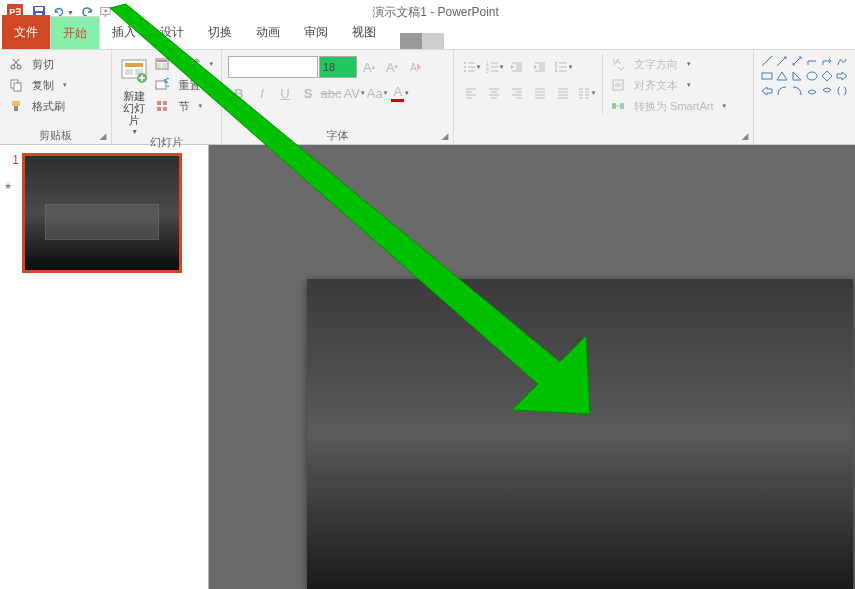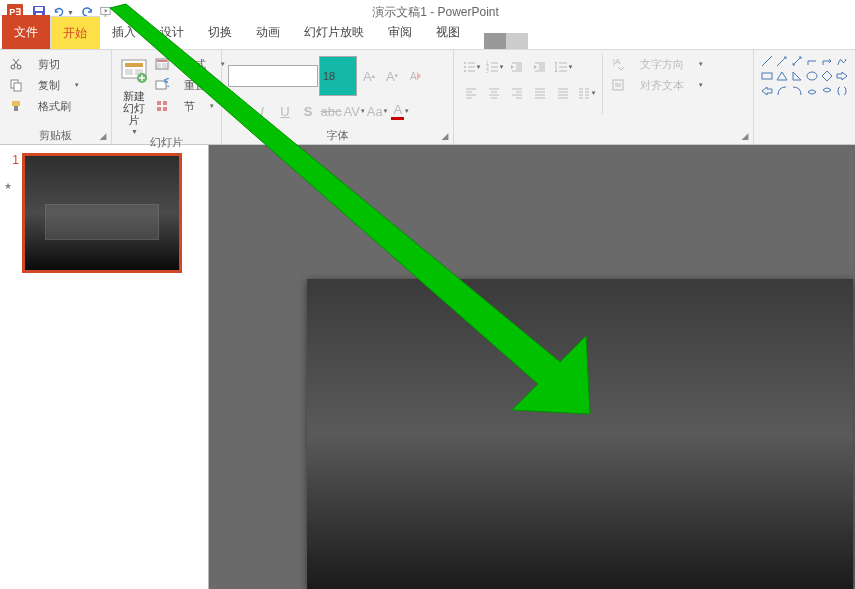--- a/index.html
+++ b/index.html
@@ -9,37 +9,37 @@
 .titlebar{height:24px;background:#fff;display:flex;align-items:center;position:relative;border-bottom:0}
 .qat{display:flex;align-items:center;gap:2px;padding-left:4px}
 .qat-btn{width:22px;height:22px;display:flex;align-items:center;justify-content:center;cursor:default}
 .pp-icon{width:16px;height:16px;background:#d24726;color:#fff;font-size:9px;font-weight:bold;display:flex;align-items:center;justify-content:center;border-radius:1px}
 .title-text{position:absolute;left:16px;right:0;text-align:center;font-size:12px;color:#666;pointer-events:none}
 
 
 .tab-row{height:25px;background:#fff;display:flex;align-items:flex-end;padding-left:2px;gap:0;position:relative}
 .tab{height:34px;padding:0 12px;display:flex;align-items:center;font-size:12px;color:#444;cursor:default}
 .tab.file{background:#d24726;color:#fff}
-.tab.active{background:#fde047;color:#d24726;border-top:1px solid #d9d9d9;border-left:1px solid #d9d9d9;border-right:1px solid #d9d9d9;position:relative;top:1px}
+.tab.active{background:#86efac;color:#d24726;border-top:1px solid #d9d9d9;border-left:1px solid #d9d9d9;border-right:1px solid #d9d9d9;position:relative;top:1px}
 .color-boxes{display:flex;margin-left:12px;align-items:center}
 .color-box{width:22px;height:16px}
 
 
 .ribbon{height:96px;background:#f3f3f3;border-top:1px solid #d9d9d9;border-bottom:1px solid #c8c8c8;display:flex;position:relative}
 .group{height:100%;border-right:1px solid #d9d9d9;padding:4px 6px 0;display:flex;flex-direction:column;position:relative}
 .group-label{font-size:11px;text-align:center;color:#666;height:16px;line-height:14px}
 .group-body{flex:1;display:flex;gap:2px}
 .vstack{display:flex;flex-direction:column;gap:1px}
 .big-btn{width:40px;display:flex;flex-direction:column;align-items:center;gap:2px;padding-top:2px}
 .big-btn .ic{width:32px;height:32px}
 .big-btn .lbl{font-size:11px;text-align:center;line-height:12px}
-.small-btn{height:20px;display:flex;align-items:center;gap:14px;padding:0 2px;font-size:11px;color:#555;white-space:nowrap}
+.small-btn{height:20px;display:flex;align-items:center;gap:8px;padding:0 2px;font-size:11px;color:#555;white-space:nowrap}
 .small-btn .ic{width:16px;height:16px;flex:none;display:flex;align-items:center;justify-content:center}
 .font-combo{width:90px;height:22px;border:1px solid #ababab;background:#fff;display:flex;align-items:center;padding:0 3px;font-size:11px;color:#999}
-.size-combo{width:38px;height:40px;border:1px solid #ababab;background:#14b8a6;display:flex;align-items:center;padding:0 3px;font-size:11px}
+.size-combo{width:38px;height:22px;border:1px solid #ababab;background:#22c55e;display:flex;align-items:center;padding:0 3px;font-size:11px}
 .btn-row{display:flex;gap:1px;align-items:center}
 .sq-btn{width:22px;height:22px;display:flex;align-items:center;justify-content:center;font-size:13px;color:#777}
 .sq-btn.disabled{color:#bbb}
 .sep{width:1px;height:60px;background:#d9d9d9;margin:0 3px}
 .shapes-grid{display:grid;grid-template-columns:repeat(6,14px);grid-template-rows:repeat(3,14px);gap:1px}
 .shape-cell{width:14px;height:14px;display:flex;align-items:center;justify-content:center}
 .shape-cell svg{width:12px;height:12px}
 .dropdown-arrow{font-size:7px;color:#666;margin-left:1px}
 .launcher{position:absolute;right:2px;bottom:2px;width:12px;height:12px;font-size:9px;color:#888;display:flex;align-items:center;justify-content:center}
 
@@ -100,21 +100,20 @@
   <div class="title-text">演示文稿1 - PowerPoint</div>
 </div>
 
 <div class="tab-row">
   <div class="tab file">文件</div>
   <div class="tab active">开始</div>
   <div class="tab">插入</div>
   <div class="tab">设计</div>
   <div class="tab">切换</div>
   <div class="tab">动画</div>
-  <div class="tab">幻灯片放映</div>
   <div class="tab">审阅</div>
   <div class="tab">视图</div>
   <div class="color-boxes">
     <div class="color-box" style="background:#999"></div>
     <div class="color-box" style="background:#ccc"></div>
   </div>
 </div>
 
 <div class="ribbon">
 
@@ -352,20 +351,31 @@
           <span class="dropdown-arrow">▾</span>
         </div>
         <div class="small-btn" style="color:#bbb">
           <span class="ic">
               <svg width="14" height="14">
                 <rect x="2" y="2" width="10" height="10" stroke="#bbb" fill="none"></rect>
                 <path d="M4 6h6M4 8h6" stroke="#bbb"></path>
               </svg>
             </span>
           <span>对齐文本</span>
+          <span class="dropdown-arrow">▾</span>
+        </div>
+        <div class="small-btn" style="color:#bbb">
+          <span class="ic">
+              <svg width="14" height="14">
+                <rect x="1" y="4" width="4" height="6" fill="#9c9"></rect>
+                <rect x="9" y="4" width="4" height="6" fill="#9cc"></rect>
+                <path d="M5 7h4" stroke="#bbb"></path>
+              </svg>
+            </span>
+          <span>转换为 SmartArt</span>
           <span class="dropdown-arrow">▾</span>
         </div>
       </div>
     </div>
     <div class="launcher">◢</div>
   </div>
 
   <div class="group" style="width:98px;border-right:none">
     <div class="group-body">
       <div class="shapes-grid">

